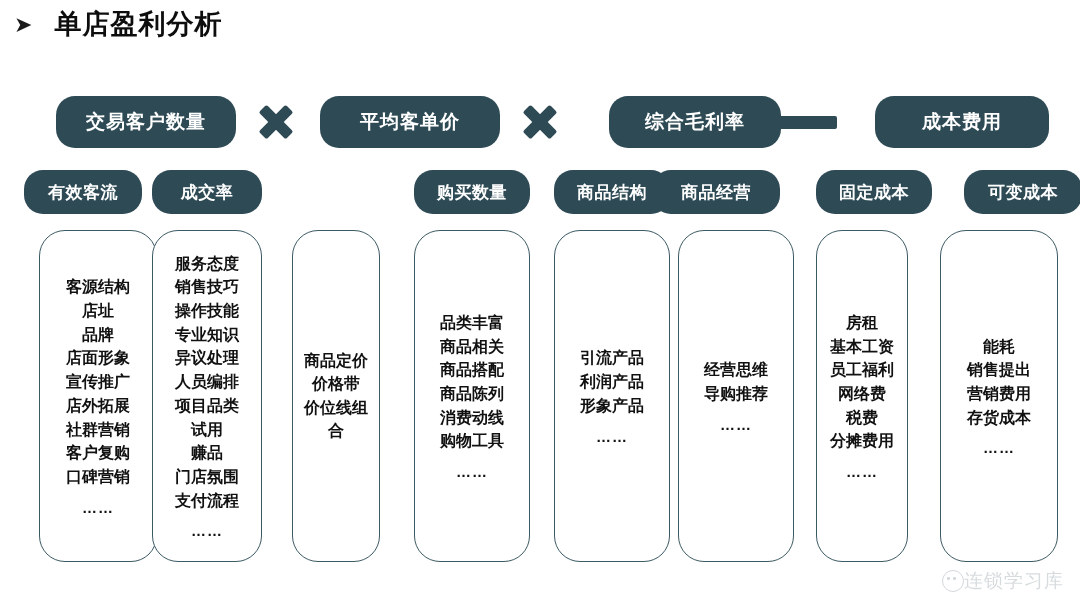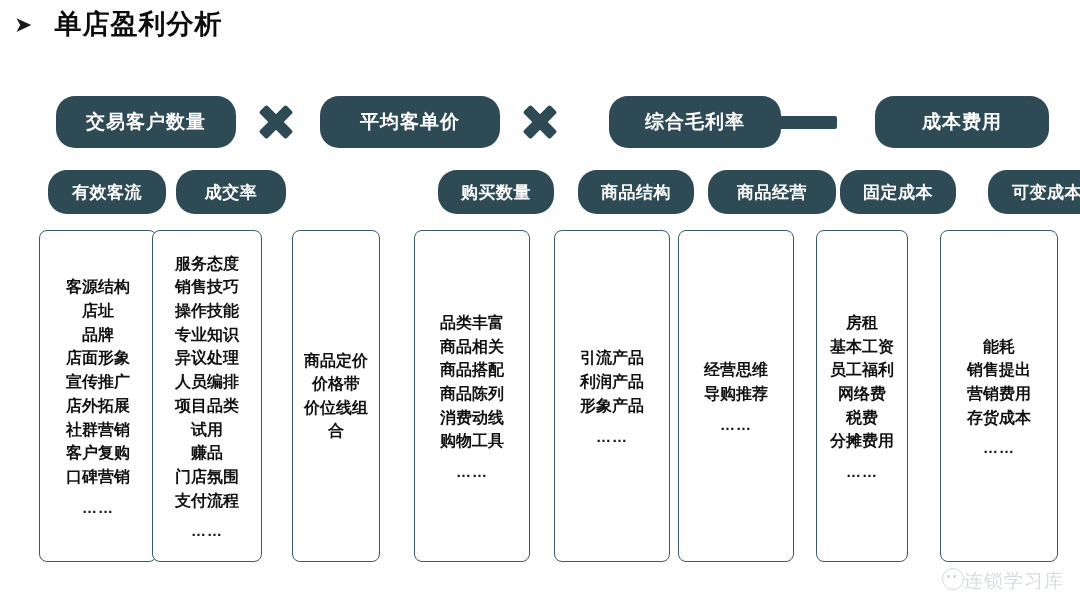--- a/index.html
+++ b/index.html
@@ -106,37 +106,36 @@
     left: 0;
     width: 1080px;
     height: 44px;
   }
   .cat-pill {
     position: absolute;
     top: 0;
     height: 44px;
     font-size: 17px;
     letter-spacing: 0.5px;
-    margin-left: 24px;
   }
 
   
   .cards {
     position: absolute;
     top: 230px;
     left: 0;
     width: 1080px;
     height: 332px;
   }
   .card {
     position: absolute;
     top: 0;
     height: 332px;
     border: 1.6px solid #3c5a64;
-    border-radius: 8px;
+    border-radius: 26px;
     background: #ffffff;
     box-sizing: border-box;
     display: flex;
     align-items: center;
     justify-content: center;
     padding: 8px 4px;
   }
   .card-list {
     display: flex;
     flex-direction: column;
@@ -161,20 +160,21 @@
     margin-top: 9px;
     text-align: center;
   }
 
   
   .watermark {
     position: absolute;
     right: 16px;
     bottom: 14px;
     display: flex;
+    align-items: center;
     opacity: 0.34;
     pointer-events: none;
   }
   .wm-logo {
     width: 20px;
     height: 20px;
     border: 1.5px solid #7f8d96;
     border-radius: 50%;
     position: relative;
   }
@@ -219,21 +219,21 @@
     <div class="op" style="left: 777px;">
       <div class="op-minus"></div>
     </div>
   </div>
 
 <div class="cat-row">
     <div class="pill cat-pill" style="left: 24px; width: 118px;">有效客流</div>
     <div class="pill cat-pill" style="left: 152px; width: 110px;">成交率</div>
     <div class="pill cat-pill" style="left: 414px; width: 116px;">购买数量</div>
     <div class="pill cat-pill" style="left: 554px; width: 116px;">商品结构</div>
-    <div class="pill cat-pill" style="left: 684px; width: 128px; font-family: Liberation Serif, serif;">商品经营</div>
+    <div class="pill cat-pill" style="left: 652px; width: 128px; font-family: Liberation Serif, serif;">商品经营</div>
     <div class="pill cat-pill" style="left: 816px; width: 116px;">固定成本</div>
     <div class="pill cat-pill" style="left: 964px; width: 118px;">可变成本</div>
   </div>
 
 <div class="cards">
     <div class="card" style="left: 39px; width: 118px;">
       <div class="card-list">
         <div class="card-item">客源结构</div>
         <div class="card-item">店址</div>
         <div class="card-item">品牌</div>

